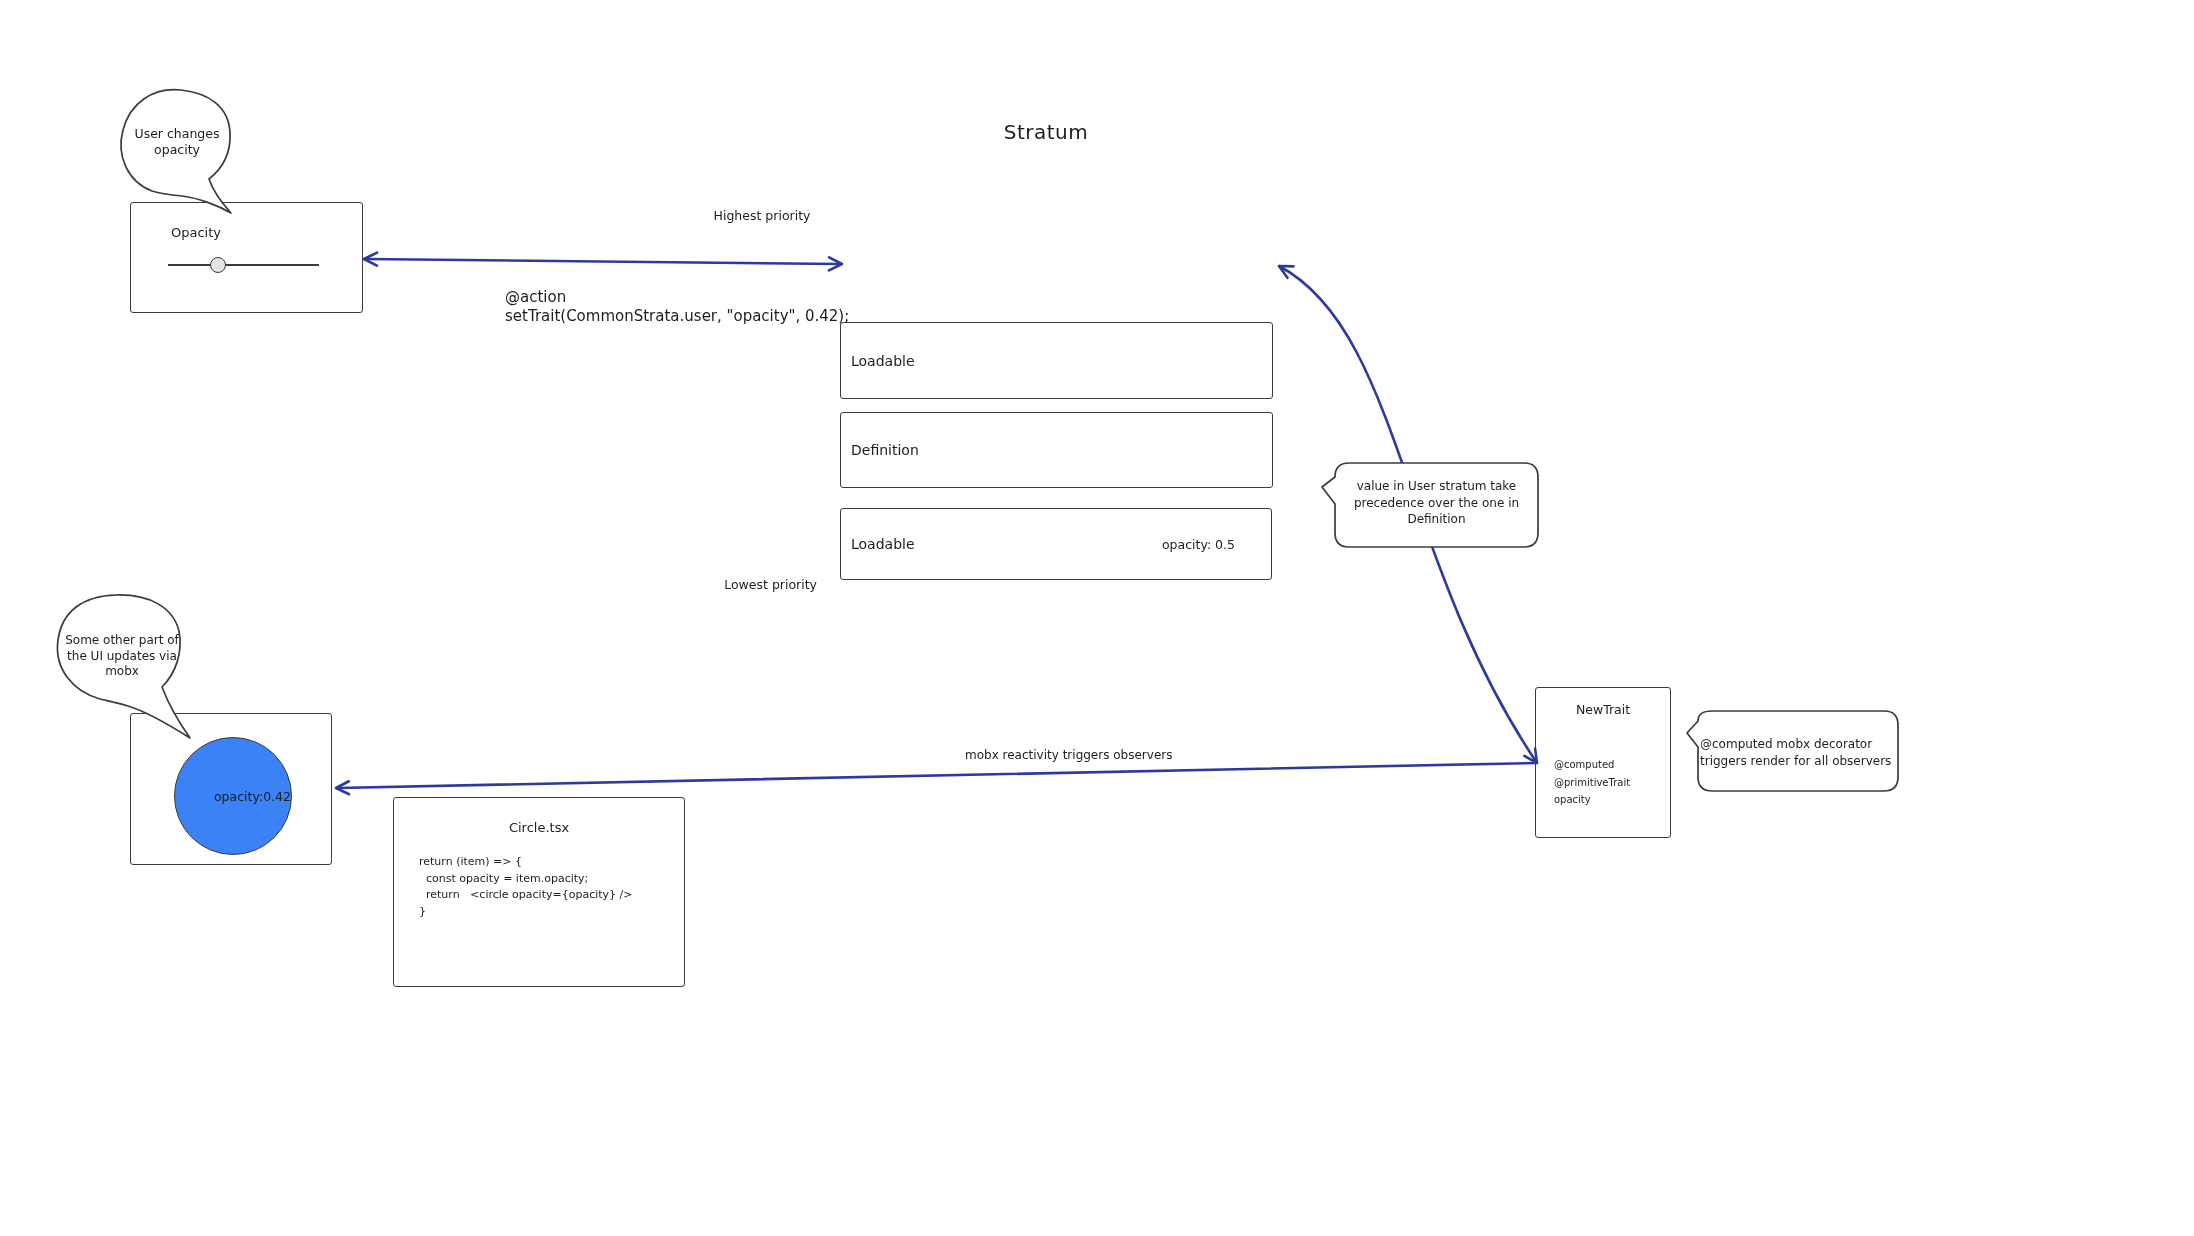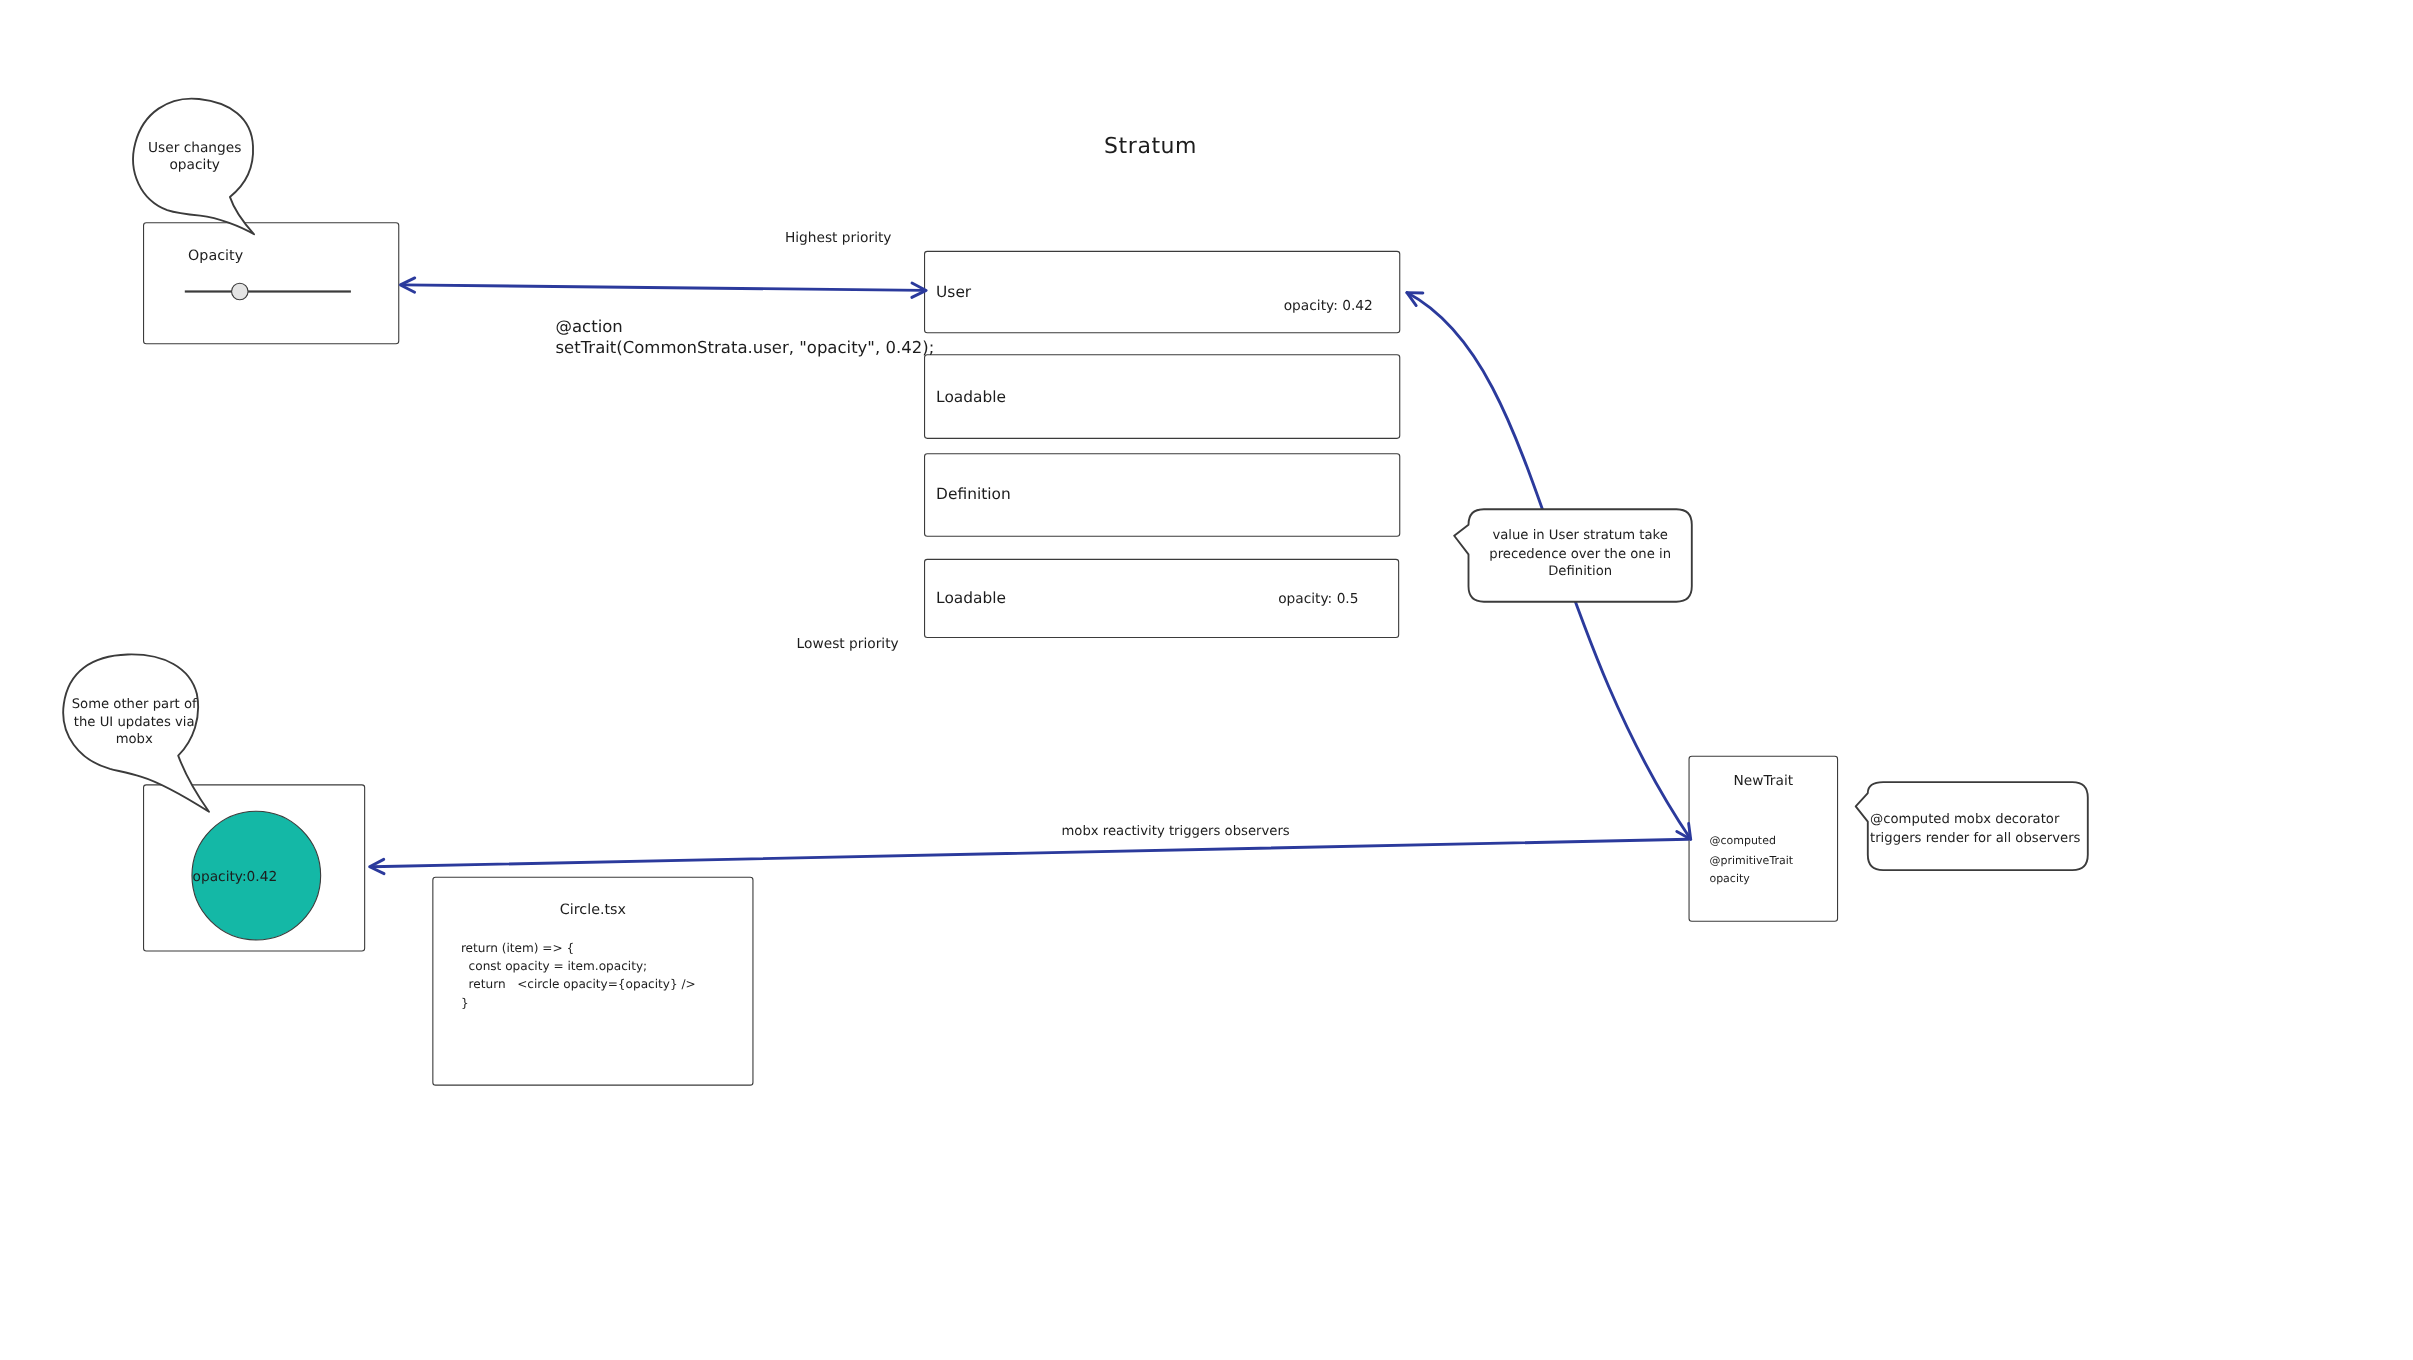--- a/index.html
+++ b/index.html
@@ -27,22 +27,22 @@
   .st-user{left:840px;top:228px;width:433px;height:75px;}
   .st-user .value{right:24px;top:41px;}
   .st-loadable{left:840px;top:322px;width:433px;height:77px;}
   .st-definition{left:840px;top:412px;width:433px;height:76px;}
   .st-defaults{left:840px;top:508px;width:432px;height:72px;}
   .st-defaults .value{right:36px;top:50%;transform:translateY(-50%);}
 
   
   .circle-box{left:130px;top:713px;width:202px;height:152px;}
   .ui-circle{position:absolute;left:43px;top:23px;width:118px;height:118px;border-radius:50%;
-    background:#14b8a6;border:1.6px solid #3b3b3b;box-sizing:border-box;
-    display:flex;align-items:center;justify-content:flex-start;font-size:12.5px;}
+    background:#3b82f6;border:1.6px solid #3b3b3b;box-sizing:border-box;
+    display:flex;align-items:center;justify-content:flex-end;font-size:12.5px;}
 
   
   .tsx-box{left:393px;top:797px;width:292px;height:190px;}
   .tsx-title{position:absolute;left:0;top:22px;width:100%;text-align:center;font-size:13px;}
   .tsx-code{position:absolute;left:25px;top:56px;margin:0;font-family:"DejaVu Sans",sans-serif;
     font-size:11px;line-height:16.5px;white-space:pre;}
 
   
   .newtrait-box{left:1535px;top:687px;width:136px;height:151px;padding-left:12px;}
   .nt-title{position:absolute;left:0;top:14px;width:100%;text-align:center;font-size:12.5px;}
@@ -63,24 +63,20 @@
 <body>
 
 <div class="canvas">
 
   <div class="box opacity-box">
     <div class="opacity-title">Opacity</div>
     <div class="slider-track"></div>
     <div class="slider-knob"></div>
   </div>
 
-  <div class="box stratum st-user">
-    <span class="name">User</span>
-    <span class="value">opacity: 0.42</span>
-  </div>
   <div class="box stratum st-loadable">
     <span class="name">Loadable</span>
   </div>
   <div class="box stratum st-definition">
     <span class="name">Definition</span>
   </div>
   <div class="box stratum st-defaults">
     <span class="name">Loadable</span>
     <span class="value">opacity: 0.5</span>
   </div>

